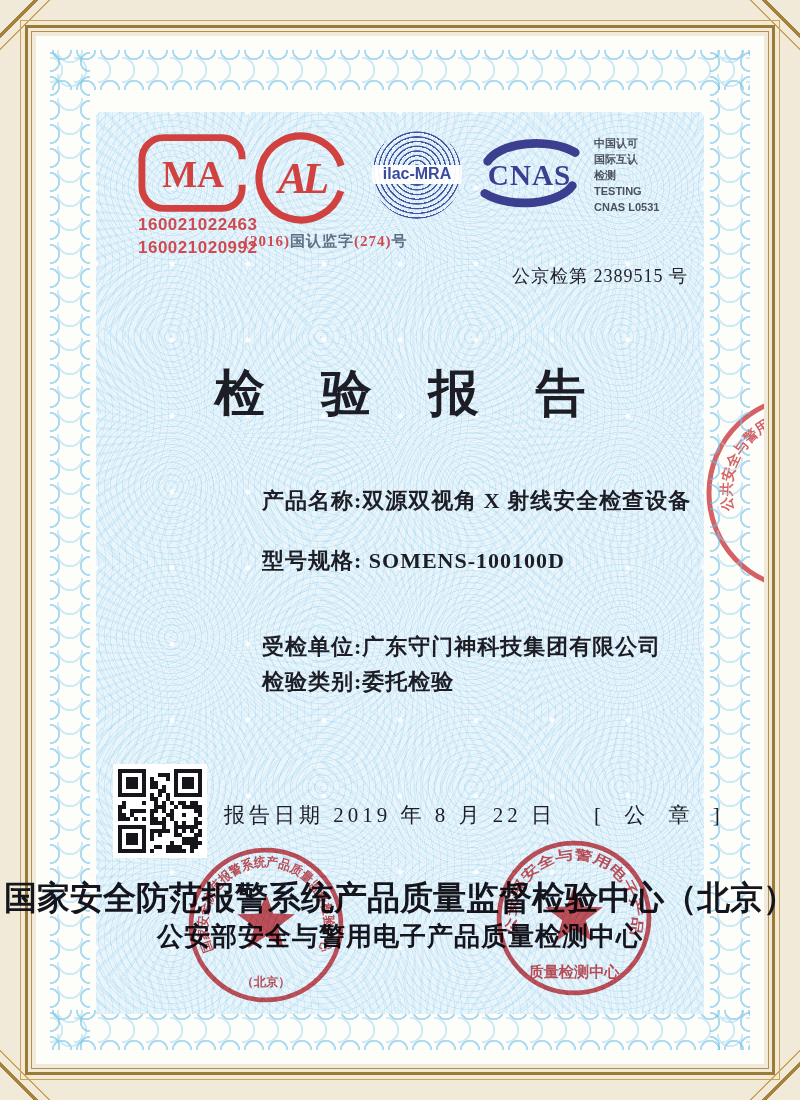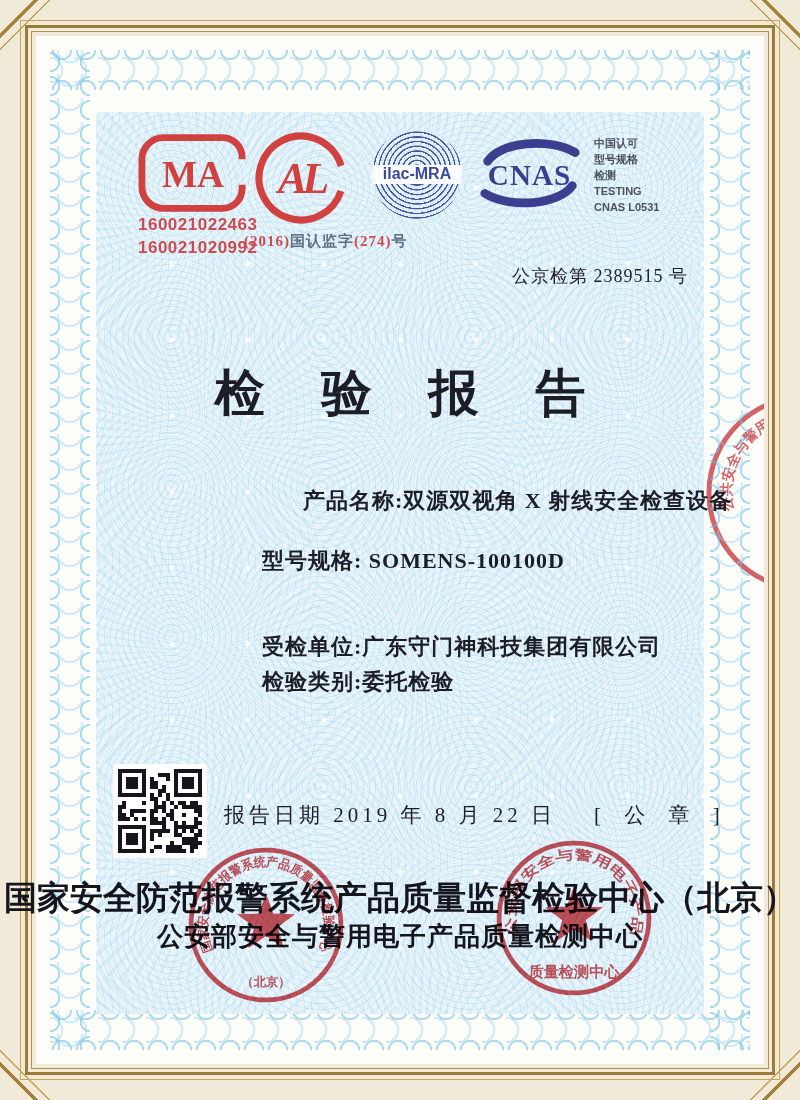--- a/index.html
+++ b/index.html
@@ -66,21 +66,21 @@
   .reg-nos{left:138px;top:213px;color:#cf4a50;font-family:"Liberation Sans",sans-serif;
     font-weight:bold;font-size:17px;line-height:23px;letter-spacing:.5px;}
   .license{left:244px;top:232px;font-size:15px;font-weight:bold;letter-spacing:1px;}
   .license .red{color:#cf4a50;}
   .license .gray{color:#5f7086;}
   .report-no{left:512px;top:264px;font-size:18px;color:#22222a;letter-spacing:1px;}
   
   .title{left:0;right:0;top:360px;text-align:center;font-size:50px;font-weight:bold;
     color:#1d1d26;letter-spacing:57px;text-indent:57px;}
   .field{left:262px;font-size:22px;font-weight:bold;color:#1d1d26;letter-spacing:1px;}
-  .f1{top:486px;margin-left:41px;}.f2{top:546px;}.f3{top:632px;}.f4{top:667px;}
+  .f1{top:486px;}.f2{top:546px;}.f3{top:632px;}.f4{top:667px;}
   .qr{left:113px;top:764px;width:94px;height:94px;background:#fff;padding:5px;
     box-sizing:border-box;display:grid;grid-template-columns:repeat(21,1fr);
     grid-template-rows:repeat(21,1fr);}
   .qr i{display:block;}
   .qr i.d{background:#15151b;}
   .date-row{left:224px;top:801px;font-size:21px;font-weight:400;color:#1d1d26;letter-spacing:4px;}
   .date-row .seal-mark{margin-left:38px;letter-spacing:9px;}
   .org{left:0;right:0;text-align:center;font-weight:bold;color:#15151d;}
   .org1{top:876px;font-size:33px;}
   .org2{top:919px;font-size:26px;letter-spacing:1px;}
@@ -136,21 +136,21 @@
 </div>
 
 <svg class="abs cnas-box" width="112" height="70" viewBox="0 0 115 72">
   <path d="M 14,24 A 52,26 0 0 1 104,15" stroke="#3c3f90" stroke-width="9" fill="none" stroke-linecap="round"></path>
   <path d="M 101,49 A 52,26 0 0 1 11,57" stroke="#3c3f90" stroke-width="9" fill="none" stroke-linecap="round"></path>
   <text x="57" y="48" text-anchor="middle" font-weight="bold" font-size="30" fill="#3c3f90" font-family="Liberation Sans, sans-serif" letter-spacing="1">CNAS</text>
 </svg>
 
 <div class="abs acc-block">
   <div>中国认可</div>
-  <div>型号规格</div>
+  <div>国际互认</div>
   <div>检测</div>
   <div>TESTING</div>
   <div>CNAS L0531</div>
 </div>
 
 <div class="abs reg-nos">
   <div>160021022463</div>
   <div>160021020992</div>
 </div>
 

